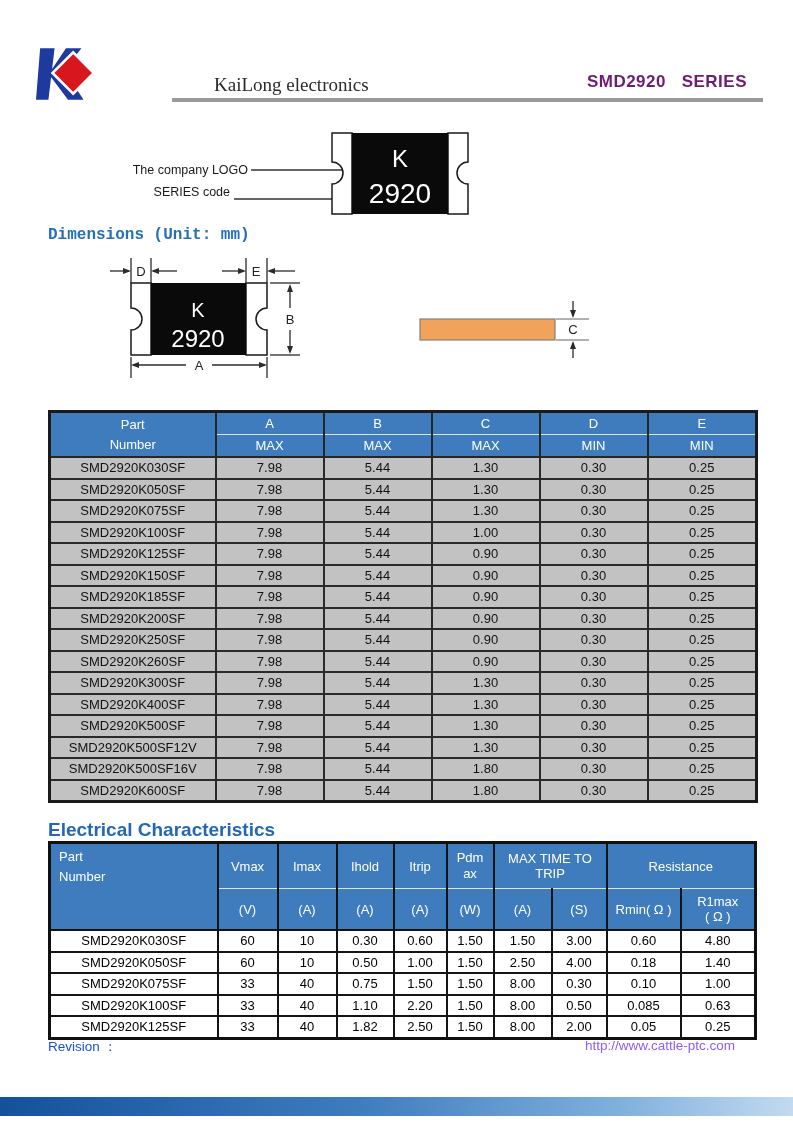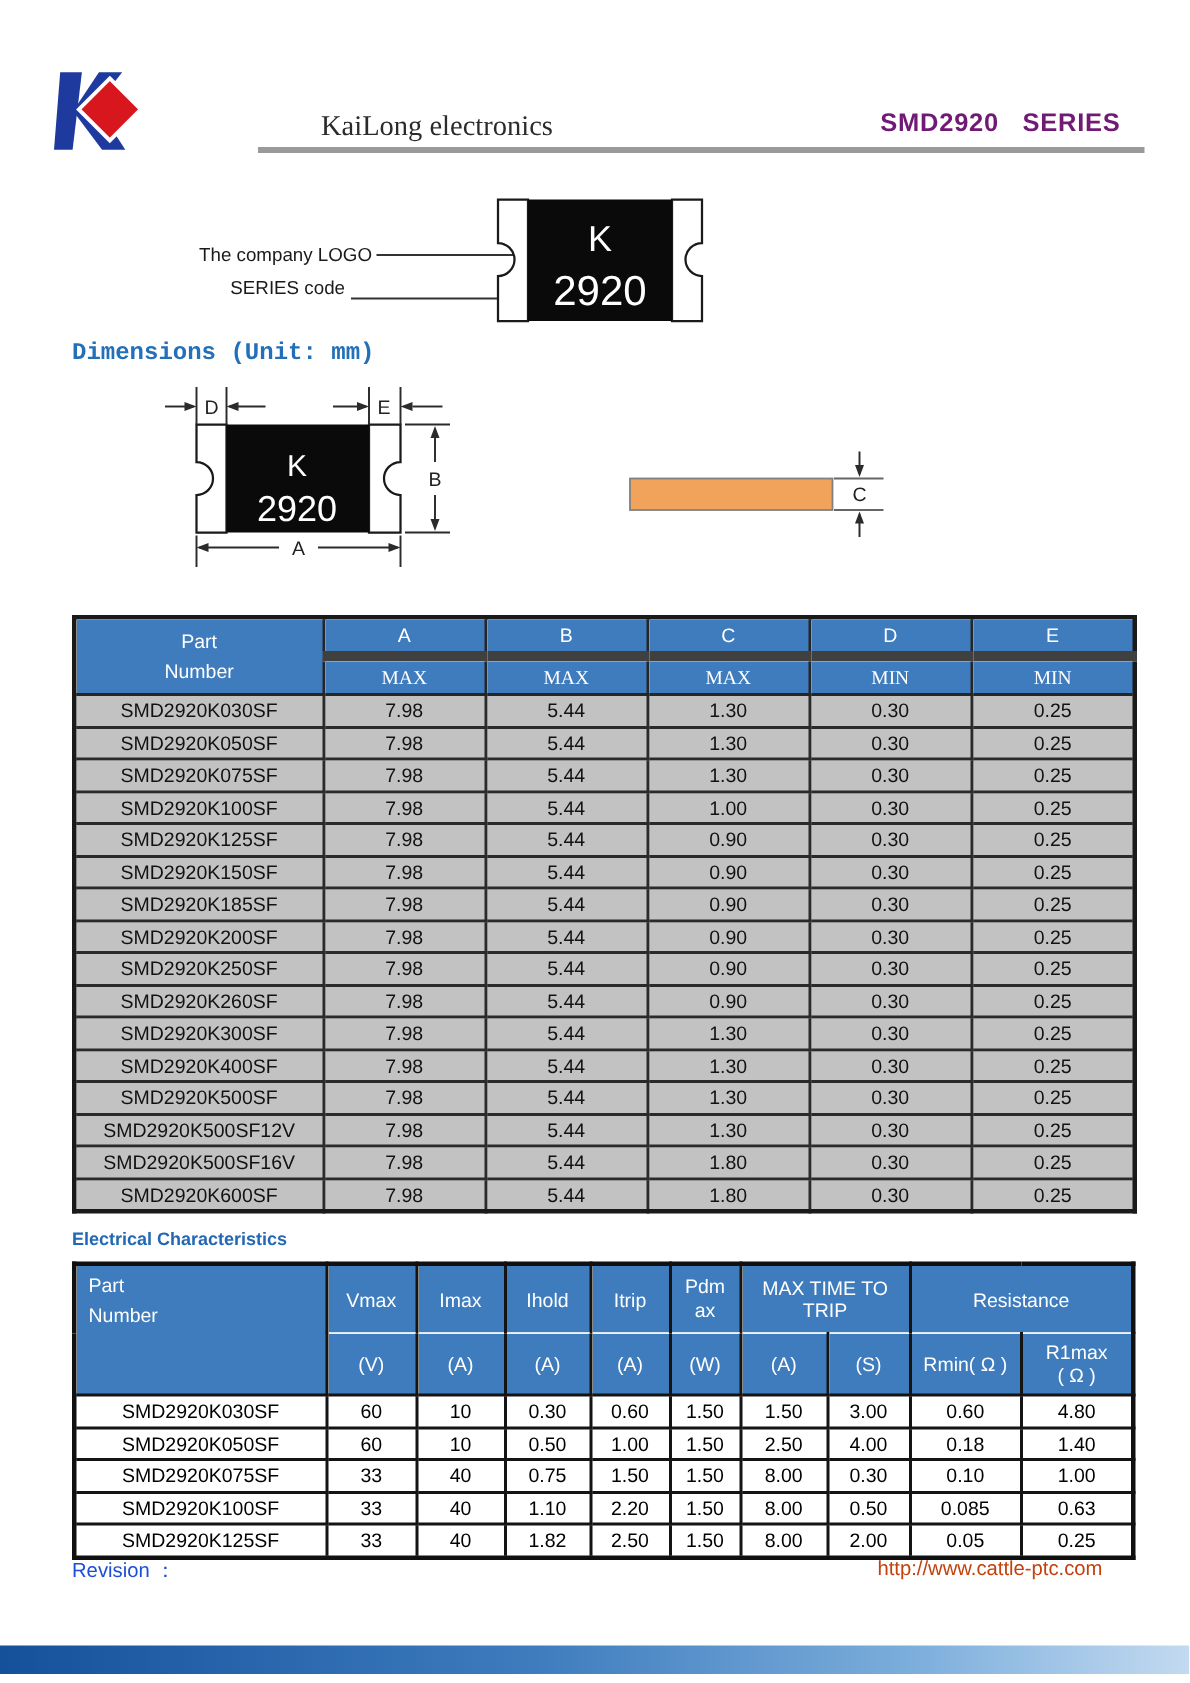--- a/index.html
+++ b/index.html
@@ -19,35 +19,35 @@
     font-family:"Liberation Serif", serif;
   }
   .series-title {
     right:46px; top:72px; font-size:17px; font-weight:bold; color:#701a75;
     white-space:pre; letter-spacing:0.5px;
   }
   .header-rule { left:172px; top:98px; width:591px; height:4px; background:#9a9a9a; }
 
   
   .dim-heading  { left:48px; top:226px; font-size:16px;  font-weight:bold; color:#2470b8;font-family:Liberation Mono, monospace; }
-  .elec-heading { left:48px; top:819px; font-size:12px; font-weight:bold; color:#2268b4; }
+  .elec-heading { left:48px; top:819px; font-size:19px; font-weight:bold; color:#2268b4; }
 
   
   table { border-collapse:collapse; table-layout:fixed; }
   th, td { padding:0; overflow:hidden; }
 
   
   .dim-table-wrap { left:48px; top:410px; }
   table.dim { width:707px; border:3px solid #1a1a1a; }
   .dim th {
     background:#3e7cbe; color:#fff; font-weight:normal; font-size:13px;
     height:21px; border:2px solid #262626; text-align:center; vertical-align:middle;
   }
   .dim tr.h1 th.letter { border-bottom:1px solid #dde6ef; }
-  .dim tr.h2 th { border-top:7px solid #404040;font-family:Liberation Serif, serif; }
+  .dim tr.h2 th { border-top:1px solid #404040; }
   .dim th.part { line-height:20px; }
   .dim td {
     background:#c2c2c2; color:#121212; font-size:13px; text-align:center;
     height:19.5px; border:2px solid #2a2a2a;
   }
 
   
   .elec-table-wrap { left:48px; top:841px; }
   table.elec { width:706px; border:3px solid #101010; }
   .elec th {
@@ -63,21 +63,21 @@
   .elec th .wrapnarrow {
     display:inline-block; max-width:30px; word-break:break-all; line-height:16px;
   }
   .elec td {
     background:#ffffff; color:#000; font-size:13px; text-align:center;
     height:19.5px; border:2px solid #141414;
   }
 
   
   .footer-revision { left:48px;  top:1038px; font-size:13.5px; color:#1d4ed8; }
-  .footer-url      { right:58px; top:1038px; font-size:13.5px; color:#c2410c; text-decoration:none; }
+  .footer-url      { right:58px; top:1038px; font-size:13.5px; color:#8b5cf6; text-decoration:none; }
   .footer-accent-bar {
     left:0; bottom:6px; width:793px; height:19px;
     background:linear-gradient(90deg,#15519b 0%,#3e7cbe 45%,#7fb0dd 78%,#c3daf0 100%);
   }
 
   svg { overflow:visible; display:block; }
   svg text { font-family:"Liberation Sans", sans-serif; }
 </style>
 </head>
 <body>

